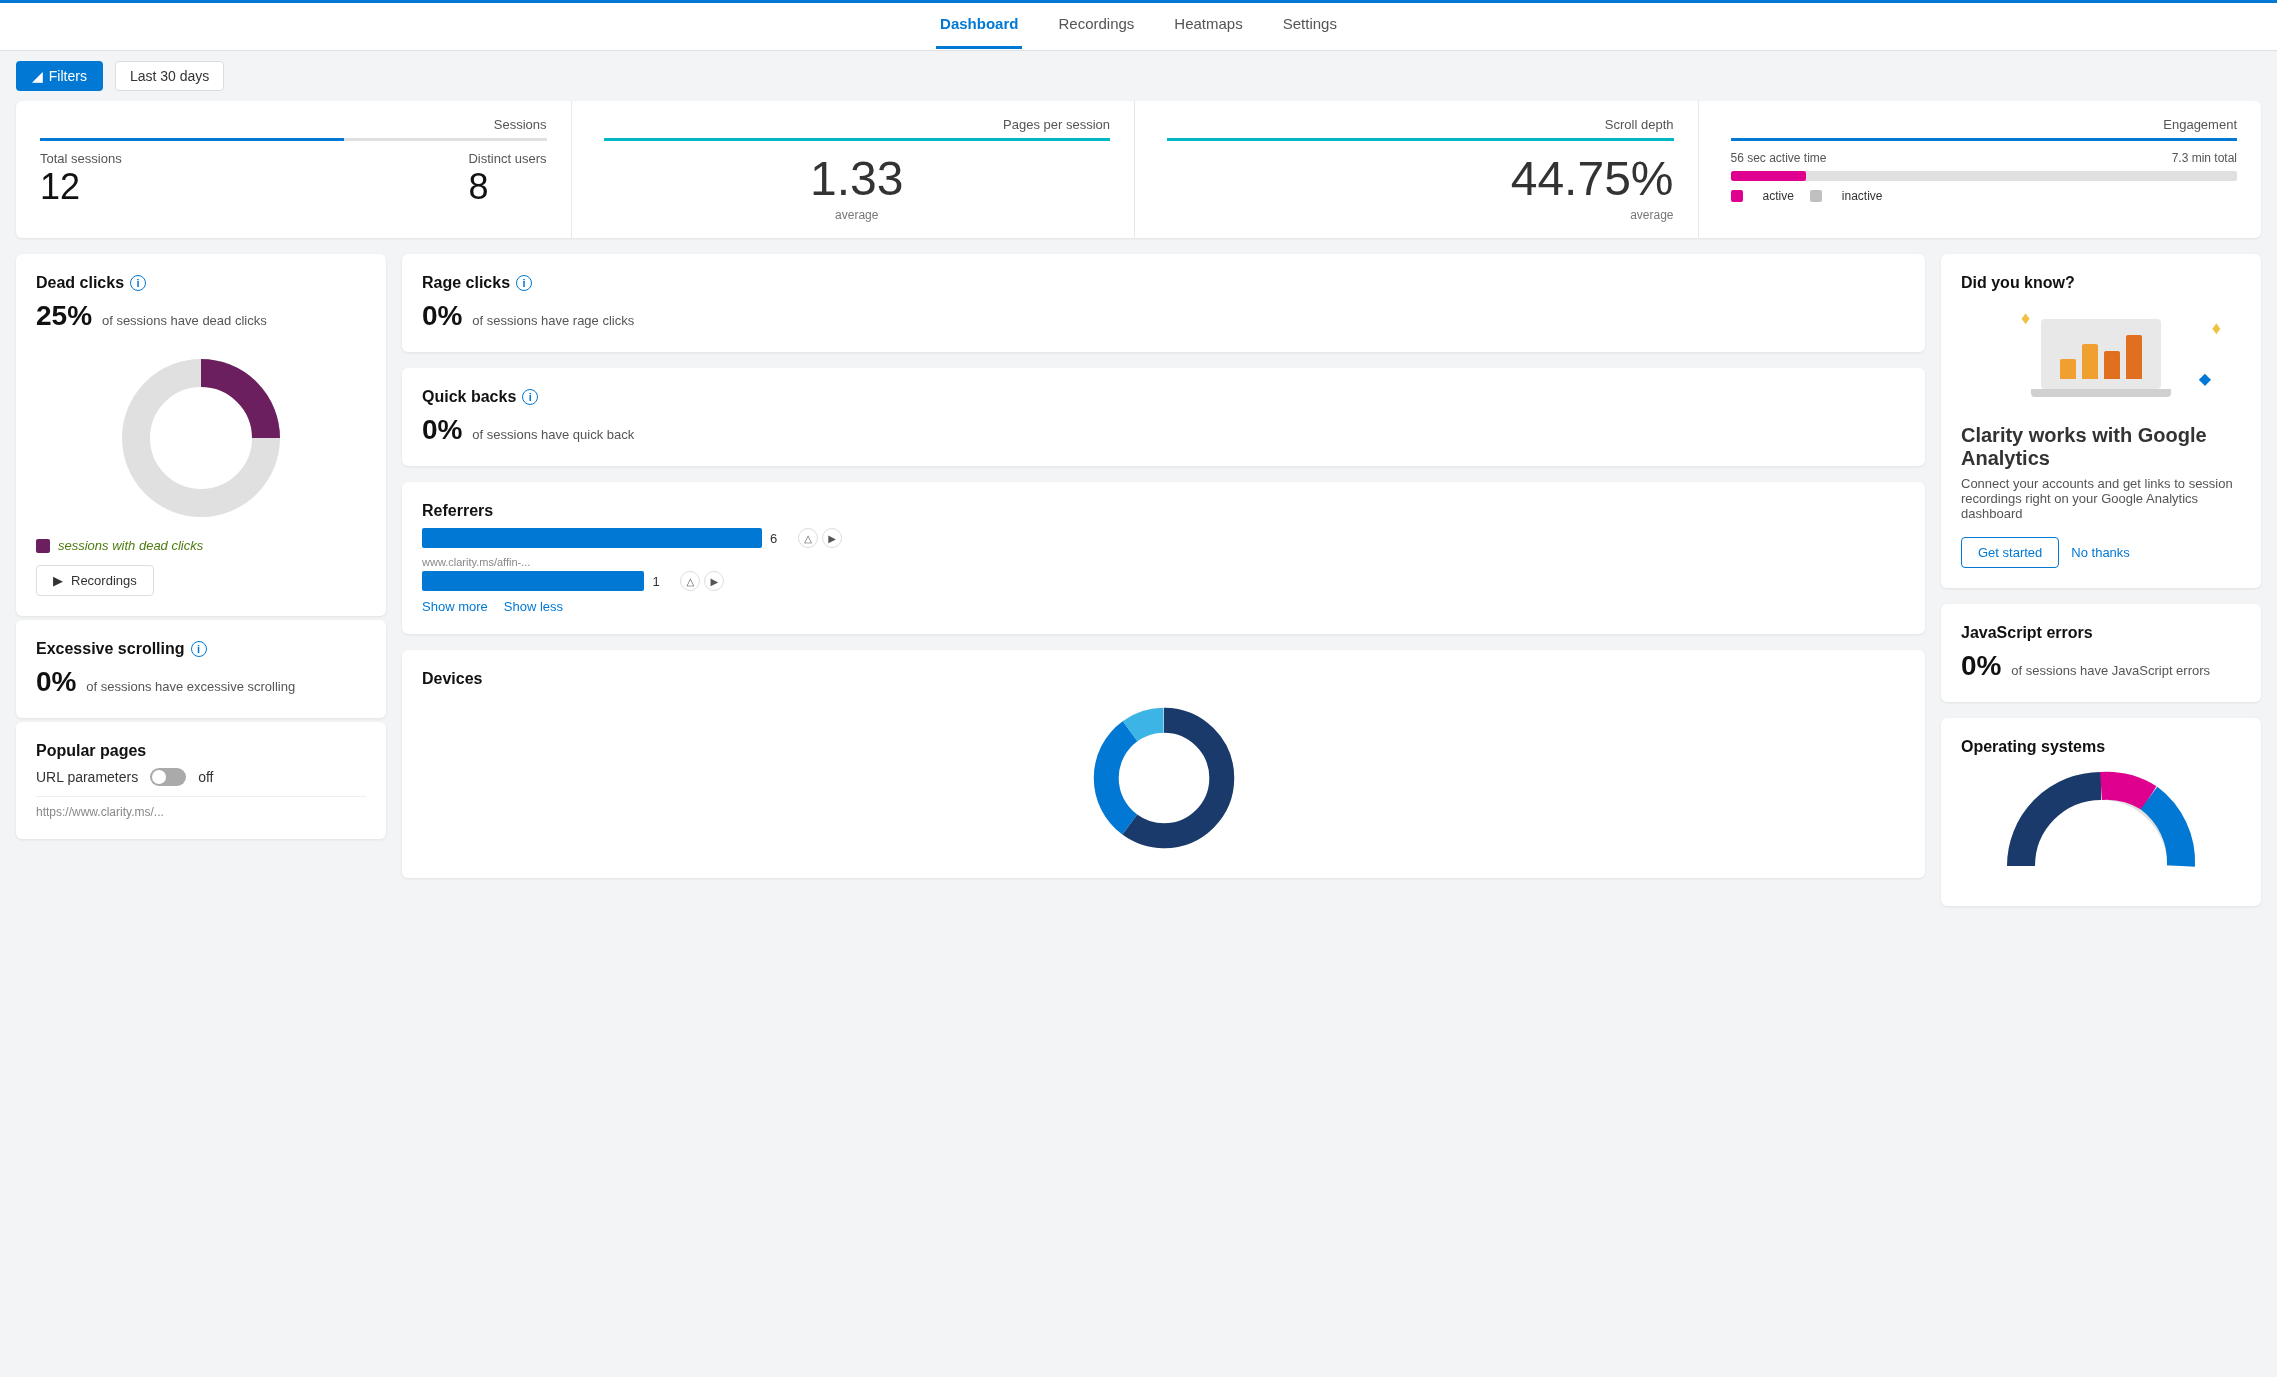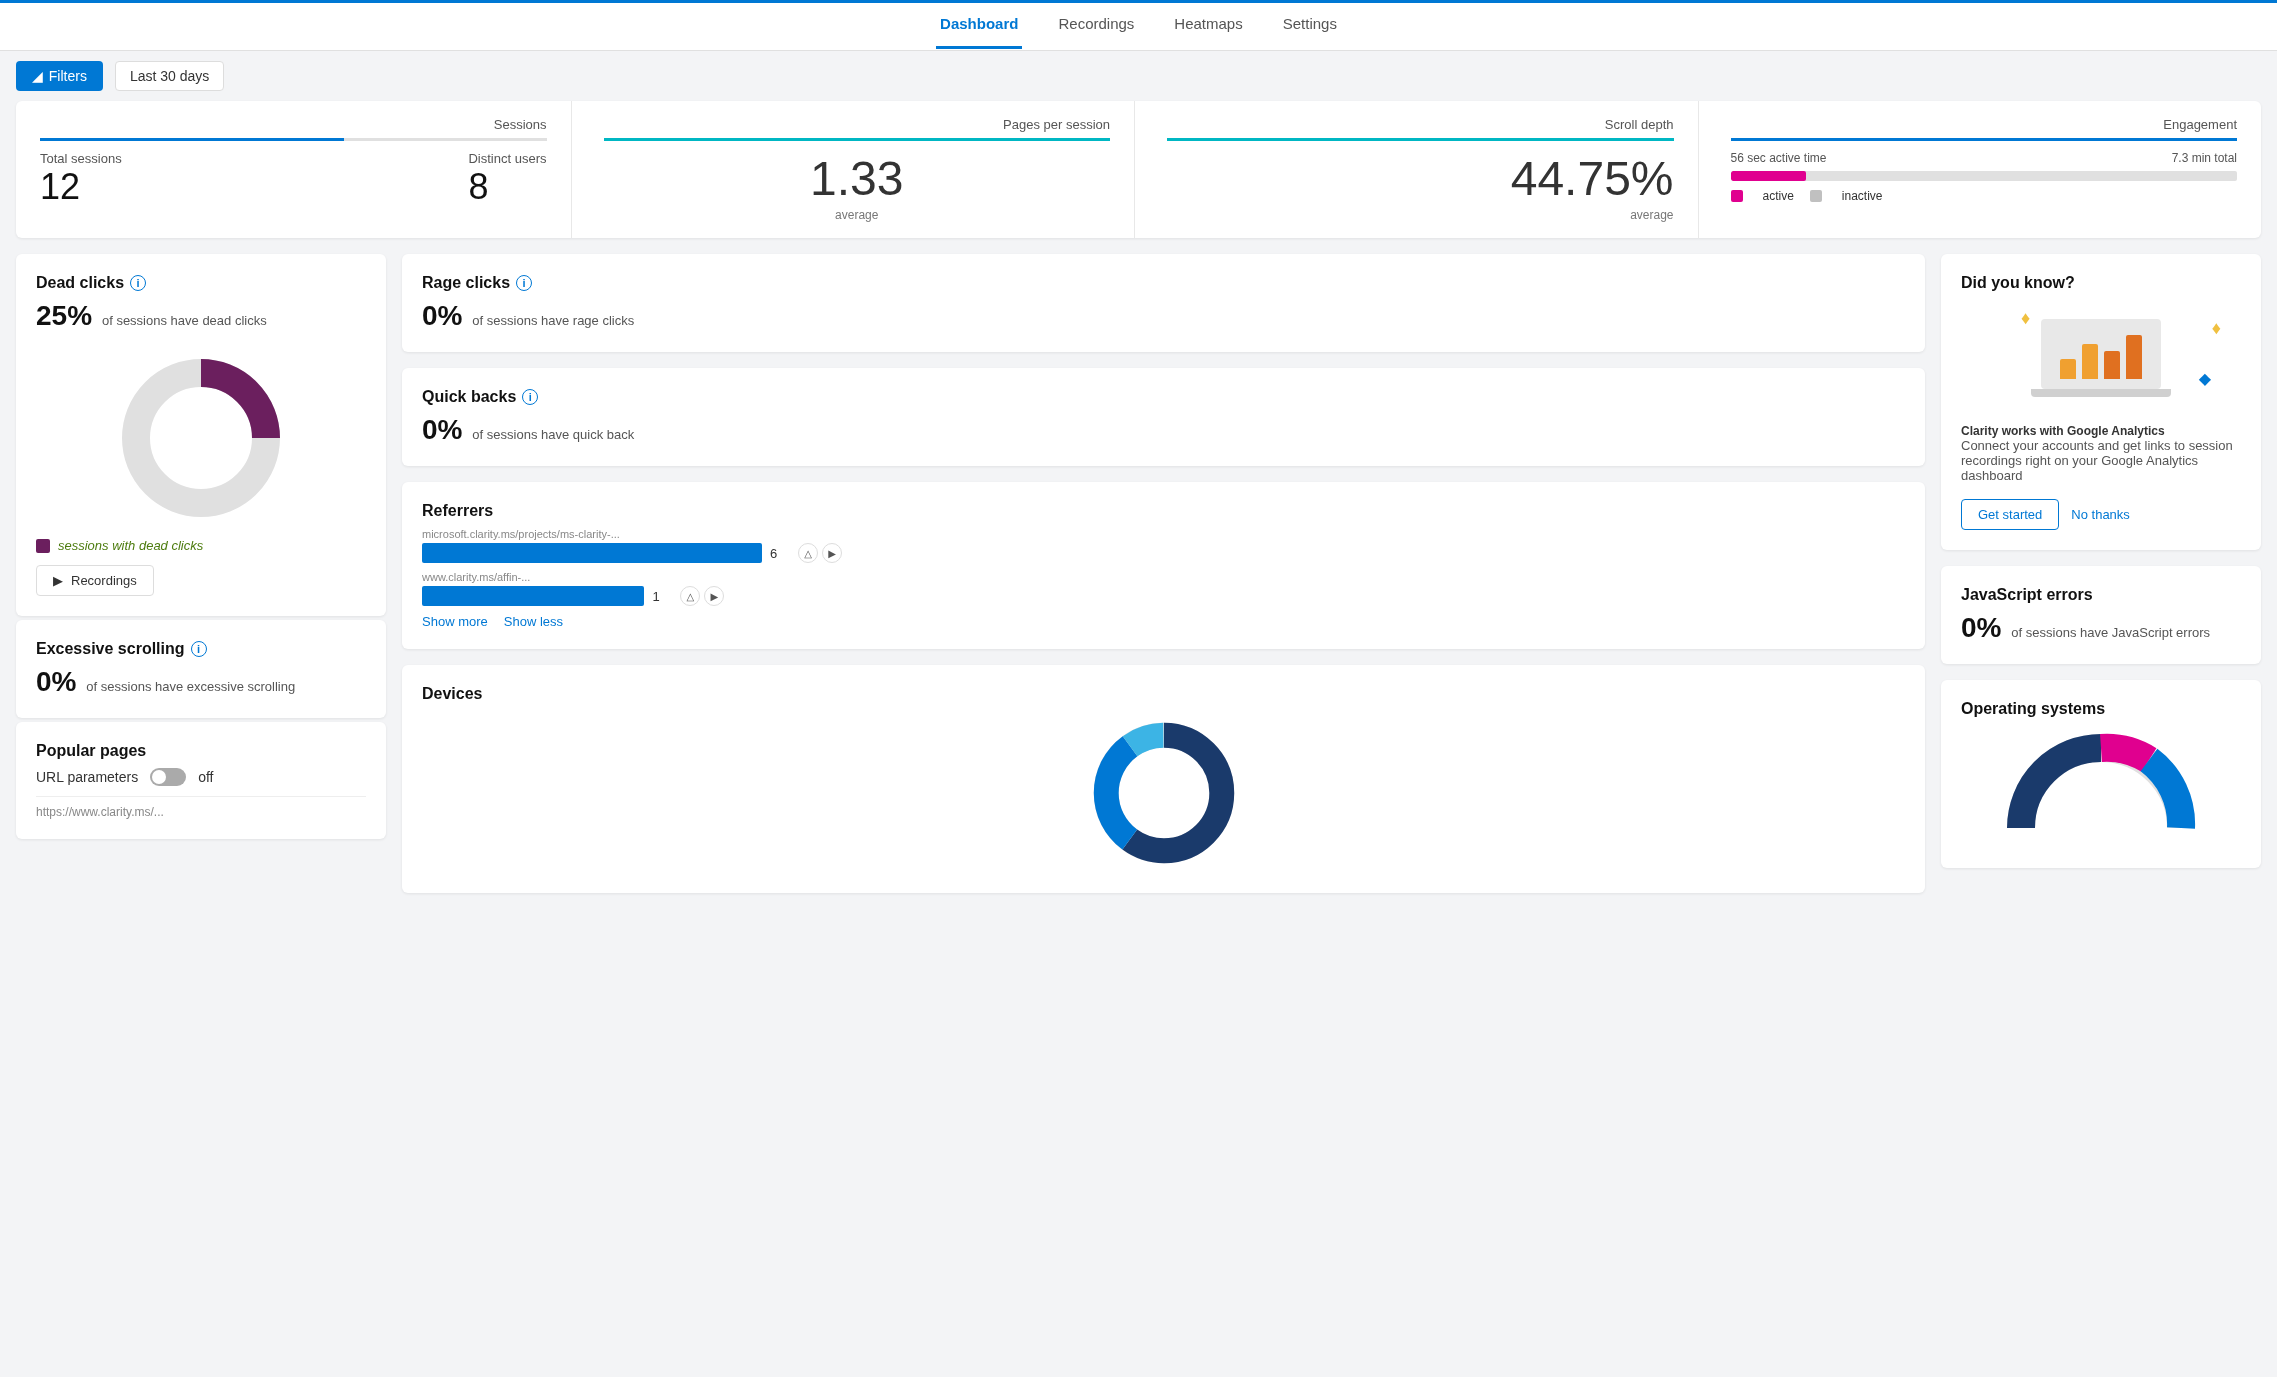--- a/index.html
+++ b/index.html
@@ -72,21 +72,21 @@
 
     
     .dyk-illustration { display: flex; justify-content: center; align-items: center; margin: 16px 0; position: relative; height: 100px; }
     .laptop-body { width: 120px; height: 70px; background: #e8e8e8; border-radius: 4px; position: relative; display: flex; align-items: center; justify-content: center; }
     .laptop-base { width: 140px; height: 8px; background: #d0d0d0; border-radius: 0 0 4px 4px; margin-top: 0; }
     .laptop-wrap { display: flex; flex-direction: column; align-items: center; }
     .bar-chart { display: flex; align-items: flex-end; gap: 6px; height: 50px; }
     .bar-chart-bar { width: 16px; border-radius: 2px 2px 0 0; }
     .sparkle { position: absolute; color: #f0c040; font-size: 18px; }
     .sparkle-blue { position: absolute; color: #0078d4; font-size: 16px; }
-    .dyk-title { font-size: 12px; font-weight: 600; }
+    .dyk-title { font-size: 20px; font-weight: 600; margin-bottom: 6px; }
     .dyk-desc { font-size: 13px; color: #555; margin-bottom: 16px; }
     .dyk-actions { display: flex; gap: 12px; align-items: center; }
     .btn-get-started { border: 1px solid #0078d4; color: #0078d4; background: #fff; border-radius: 4px; padding: 7px 16px; font-size: 13px; cursor: pointer; }
     .btn-no-thanks { color: #0078d4; background: none; border: none; font-size: 13px; cursor: pointer; }
 
     
     .devices-chart { display: flex; justify-content: center; margin-top: 10px; }
 
     
     .os-chart { display: flex; justify-content: center; margin-top: 10px; }
@@ -244,21 +244,20 @@
         <span class="percent-desc">of sessions have quick back</span>
       </div>
     </div>
 
     <div class="card">
       <div class="card-title">
         <span>Referrers</span>
       </div>
 
       <div class="ref-row">
-        <div class="ref-url">microsoft.clarity.ms/projects/ms-clarity-...</div>
         <div class="ref-bar-row">
           <div class="ref-bar" style="width:85%;max-width:340px;"></div>
           <span class="ref-count">6</span>
           <div class="ref-icons">
             <div class="ref-icon">△</div>
             <div class="ref-icon">▶</div>
           </div>
         </div>
       </div>
 

